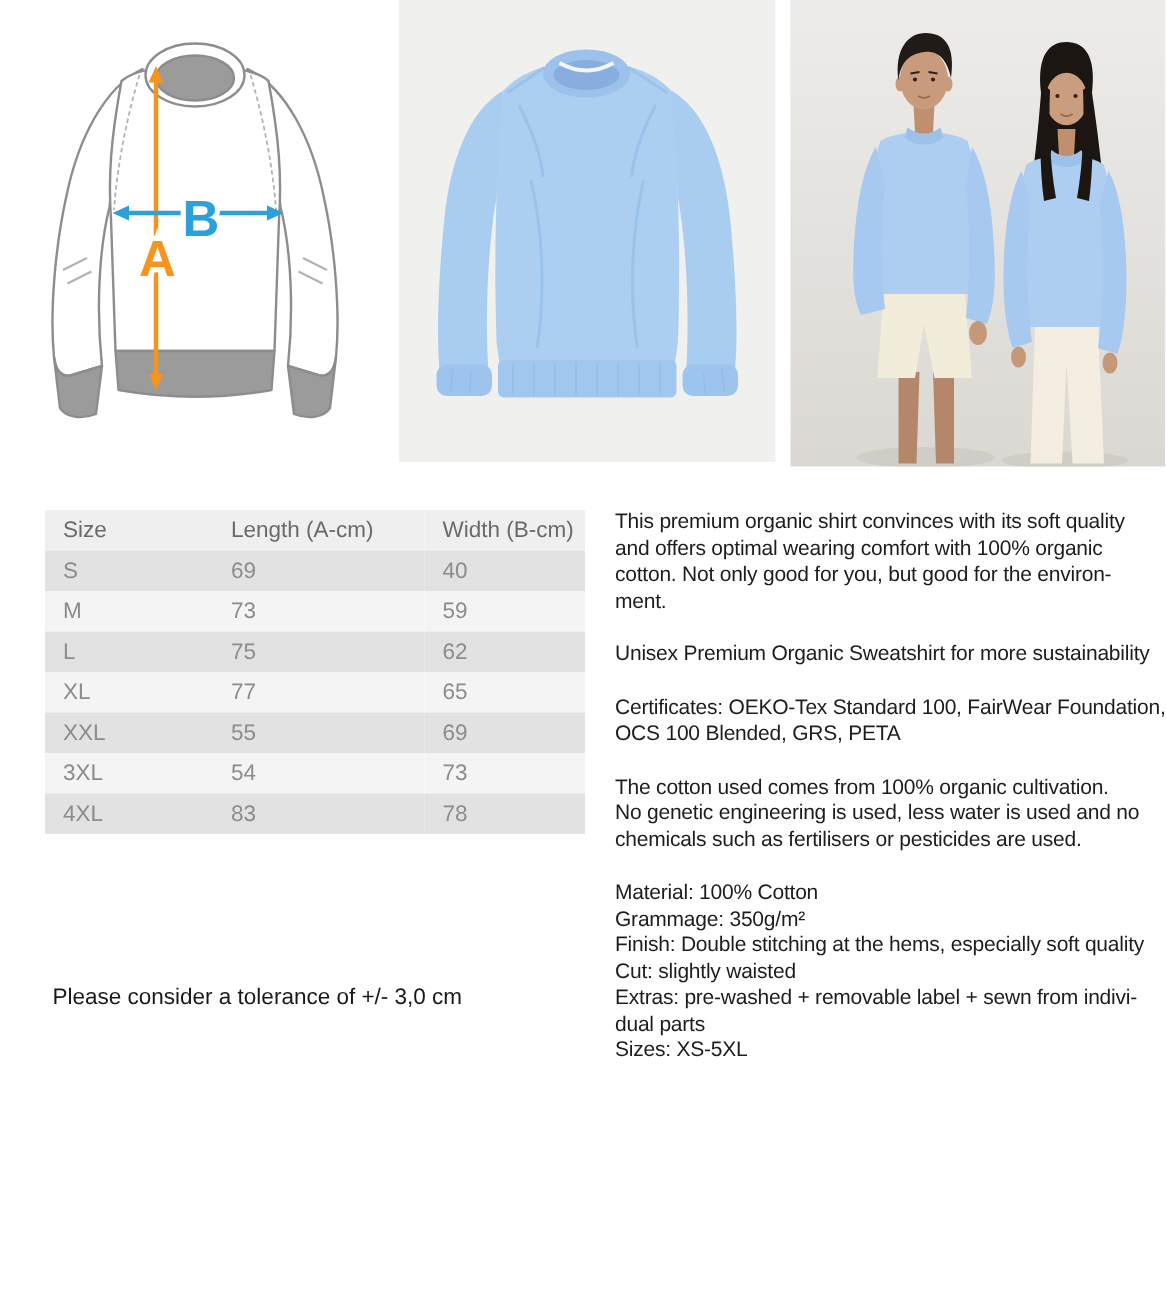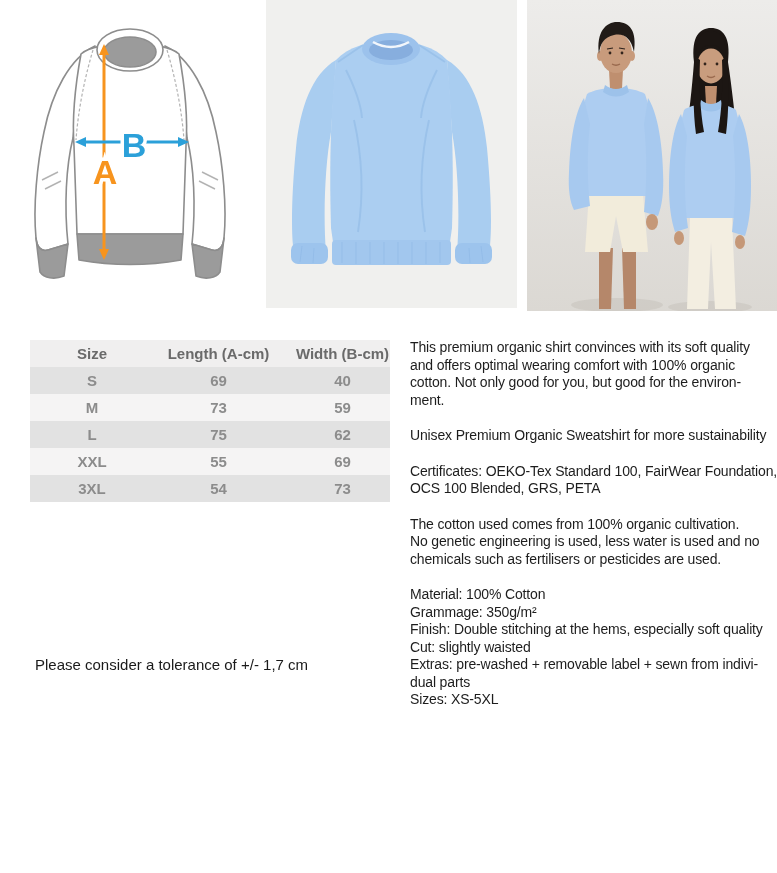--- a/index.html
+++ b/index.html
@@ -12,21 +12,21 @@
   .img-panel { flex:0 0 auto; }
   .img-panel svg { display:block; }
   .panel-diagram { width:260px; height:310px; background:#ffffff; }
   .gap-a { width:6px; height:310px; background:#ffffff; }
   .panel-flat { width:251px; height:308px; background:#f0f0ee; }
   .gap-b { width:10px; height:310px; background:#ffffff; }
   .panel-models { width:250px; height:311px; background:#e9e7e4; }
 
   .table-wrap { position:absolute; left:30px; top:340px; }
   table { width:360px; border-collapse:collapse; table-layout:fixed; font-size:15px; }
-  th, td { height:27px; padding:0 0 0 12px; text-align:center; font-weight:bold; vertical-align:middle;margin-left:44px; }
+  th, td { height:27px; padding:0 0 0 12px; text-align:left; font-weight:normal; vertical-align:middle;margin-left:44px; }
   thead tr { background:#f0efef; }
   th { color:#6a6a6a; }
   td { color:#8c8c8c; }
   tbody tr:nth-child(odd)  { background:#e2e2e2; }
   tbody tr:nth-child(even) { background:#f5f4f4; }
 
   .tolerance { position:absolute; left:35px; top:656px; font-size:15px; color:#1a1a1a; }
 
   .desc { position:absolute; left:410px; top:339px; width:370px;
           font-size:14px; line-height:17.5px; color:#1d1d1d; letter-spacing:-0.15px; }
@@ -199,34 +199,44 @@
             <td>M</td>
             <td>73</td>
             <td>59</td>
           </tr>
           <tr>
             <td>L</td>
             <td>75</td>
             <td>62</td>
           </tr>
           <tr>
+            <td>XL</td>
+            <td>77</td>
+            <td>65</td>
+          </tr>
+          <tr>
             <td>XXL</td>
             <td>55</td>
             <td>69</td>
           </tr>
           <tr>
             <td>3XL</td>
             <td>54</td>
             <td>73</td>
           </tr>
+          <tr>
+            <td>4XL</td>
+            <td>83</td>
+            <td>78</td>
+          </tr>
         </tbody>
     </table>
   </div>
 
-  <div class="tolerance">Please consider a tolerance of +/- 1,7 cm</div>
+  <div class="tolerance">Please consider a tolerance of +/- 3,0 cm</div>
 
   <div class="desc">
       <div class="para">
         <div class="line">This premium organic shirt convinces with its soft quality</div>
         <div class="line">and offers optimal wearing comfort with 100% organic</div>
         <div class="line">cotton. Not only good for you, but good for the environ-</div>
         <div class="line">ment.</div>
       </div>
       <div class="para">
         <div class="line">Unisex Premium Organic Sweatshirt for more sustainability</div>

